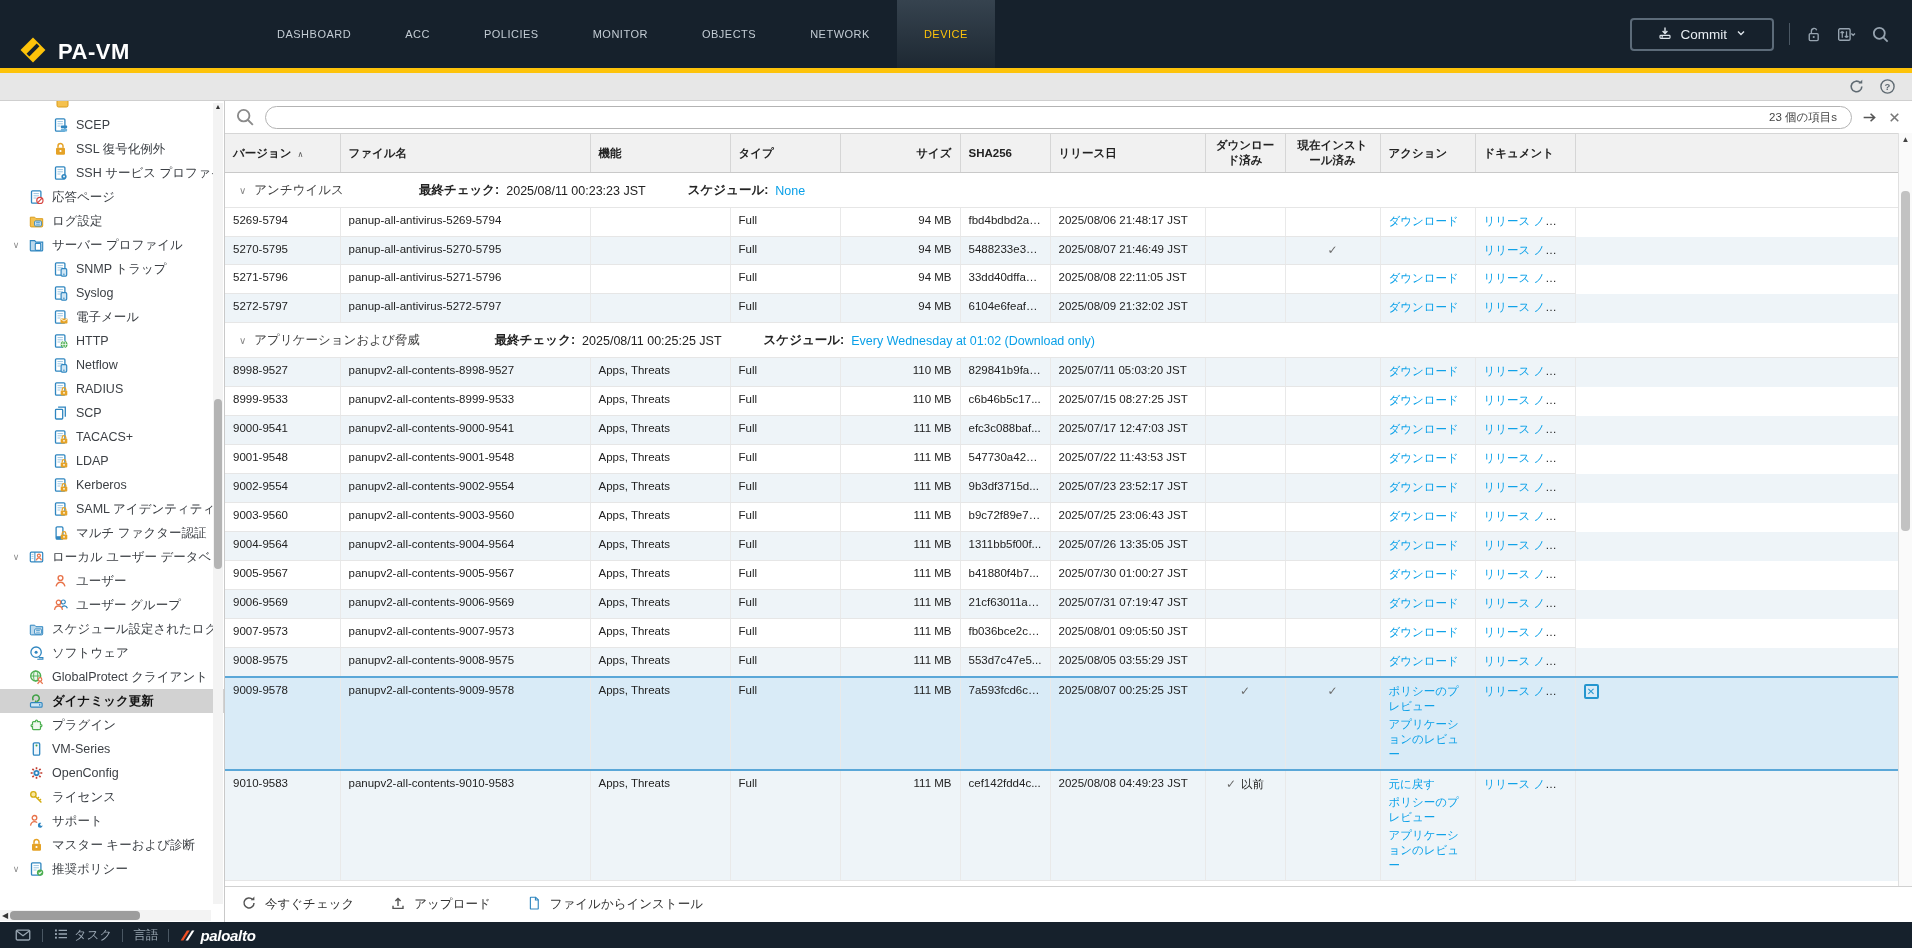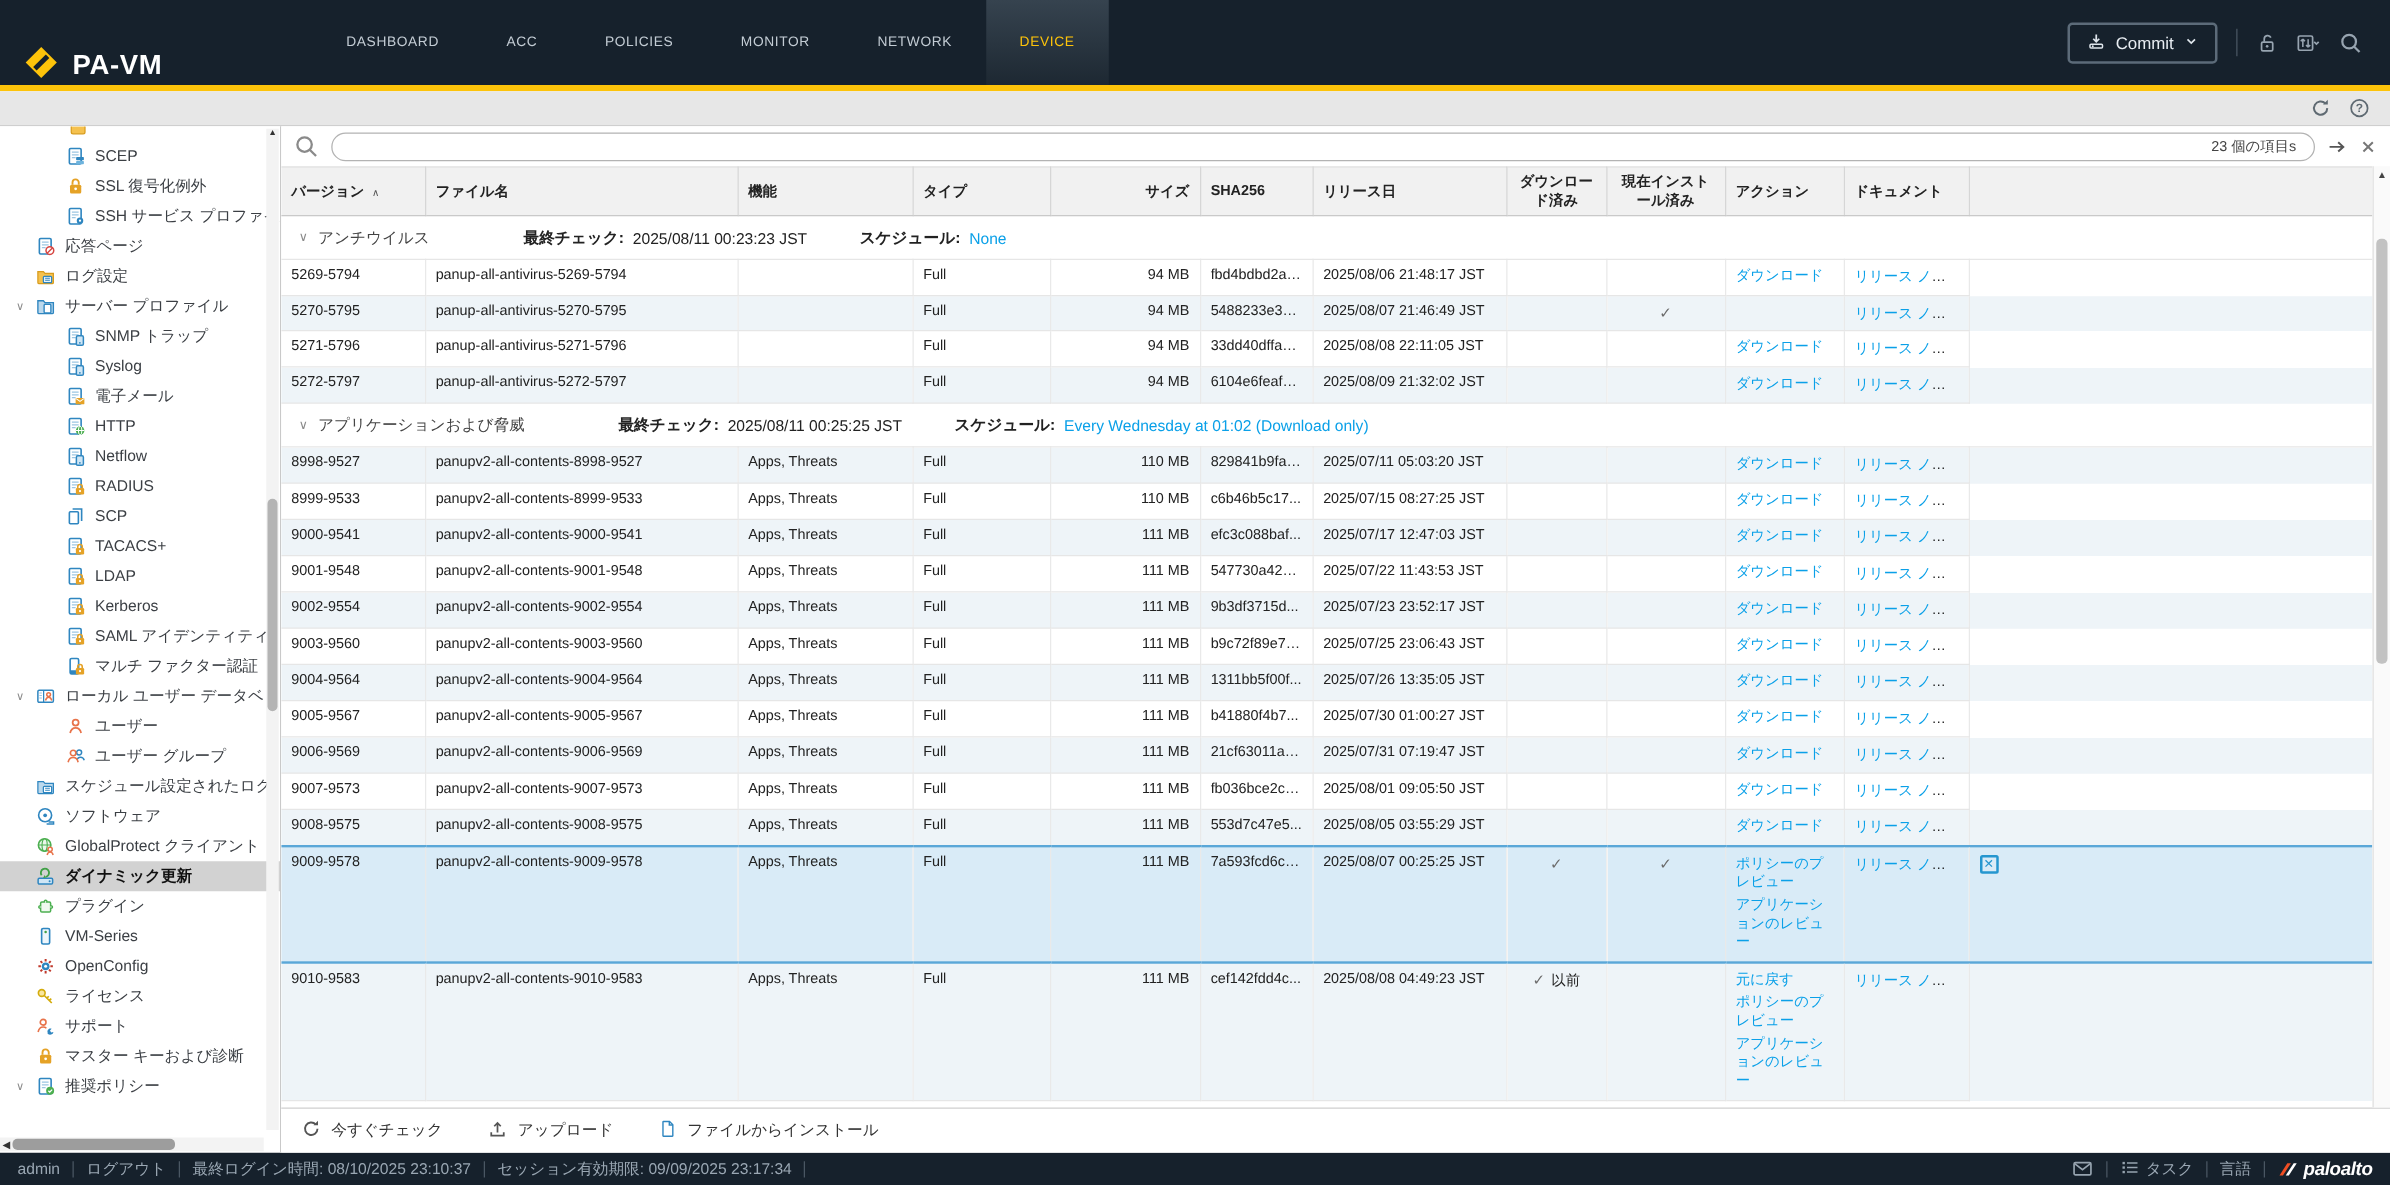--- a/index.html
+++ b/index.html
@@ -9,21 +9,21 @@
   
   .nav { height:68px; background:#16212c; display:flex; align-items:stretch; }
   .brand { display:flex; align-items:center; gap:10px; padding-left:18px; width:250px;margin-top:36px; }
   .brand-text { color:#fff; font-size:22px; font-weight:bold; letter-spacing:.5px; }
   .tabs { display:flex; align-items:stretch; }
   .tab { color:#c3ccd4; font-size:11px; letter-spacing:.5px; padding:0 27px; display:flex;
          align-items:center; cursor:pointer; }
   .tab.active { background:linear-gradient(180deg,#36434f,#1d2832); color:#fdc30a; }
   .nav-right { margin-left:auto; display:flex; align-items:center; gap:15px; padding-right:22px; }
   .commit-btn { display:flex; align-items:center; gap:8px; border:2px solid #5c6b79; border-radius:4px;
-    color:#e8edf2; font-size:13.5px; padding:5px 13px; cursor:pointer; background:transparent; }
+    color:#e8edf2; font-size:13.5px; padding:5px 25px; cursor:pointer; background:transparent; }
   .nav-sep { width:1px; height:22px; background:#4a5763; }
   .nav-ic { display:flex; align-items:center; cursor:pointer; }
 
   .yellow-line { height:5px; background:#fdc30a; }
 
   
   .toolbar { height:28px; background:#e7e7e7; border-bottom:1px solid #cfcfcf; display:flex;
     justify-content:flex-end; align-items:center; gap:14px; padding-right:16px; }
 
   
@@ -119,20 +119,21 @@
           <path d="m8.6 17.4 8.8-8.8" stroke="#16212c" stroke-width="3.4"></path>
         </svg>
     </span>
     <span class="brand-text">PA-VM</span>
   </div>
   <nav class="tabs" id="navTabs">
       <div class="tab">DASHBOARD</div>
       <div class="tab">ACC</div>
       <div class="tab">POLICIES</div>
       <div class="tab">MONITOR</div>
+      <div class="tab">OBJECTS</div>
       <div class="tab">NETWORK</div>
       <div class="tab active">DEVICE</div>
     </nav>
   <div class="nav-right">
     <button class="commit-btn">
       <span><svg width="16" height="16" viewBox="0 0 16 16" fill="none">
             <path d="M8 2.6v5.6M5.6 6 8 8.4 10.4 6" stroke="#dfe6ec" stroke-width="1.4"></path>
             <rect x="3" y="10.4" width="10" height="3" rx="0.8" stroke="#dfe6ec" stroke-width="1.2"></rect>
             <circle cx="5.2" cy="11.9" r="0.8" fill="#dfe6ec"></circle>
           </svg></span>
@@ -923,30 +924,20 @@
       </div>
 
     <div class="main-sb">
       <span class="up">▲</span>
       <span class="thumb"></span>
     </div>
   </main>
 </div>
 
 <footer class="statusbar">
-  <div class="sb-left" id="statusLeft">
-      <span class="sb-item">admin</span>
-      <span class="vdiv"></span>
-      <span class="sb-item">ログアウト</span>
-      <span class="vdiv"></span>
-      <span class="sb-item">最終ログイン時間: 08/10/2025 23:10:37</span>
-      <span class="vdiv"></span>
-      <span class="sb-item">セッション有効期限: 09/09/2025 23:17:34</span>
-      <span class="vdiv"></span>
-    </div>
   <div class="sb-right">
     <span class="sr-ic">
         <svg width="18" height="18" viewBox="0 0 16 16" fill="none">
           <rect x="2" y="3.6" width="12" height="8.8" rx="1" stroke="#97a4b0" stroke-width="1.2"></rect>
           <path d="m2.4 4.4 5.6 4.2 5.6-4.2" stroke="#97a4b0" stroke-width="1.2"></path>
         </svg>
       </span>
     <span class="vdiv"></span>
     <span class="tasks">
       <span><svg width="16" height="16" viewBox="0 0 16 16">

